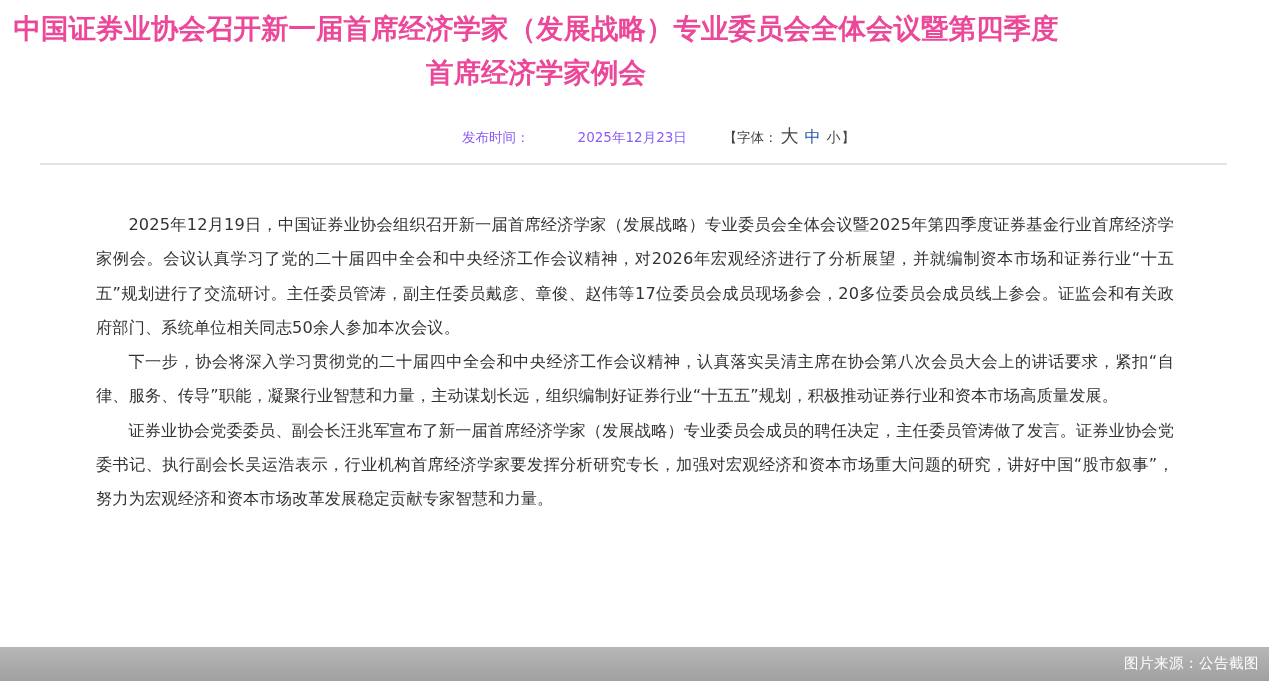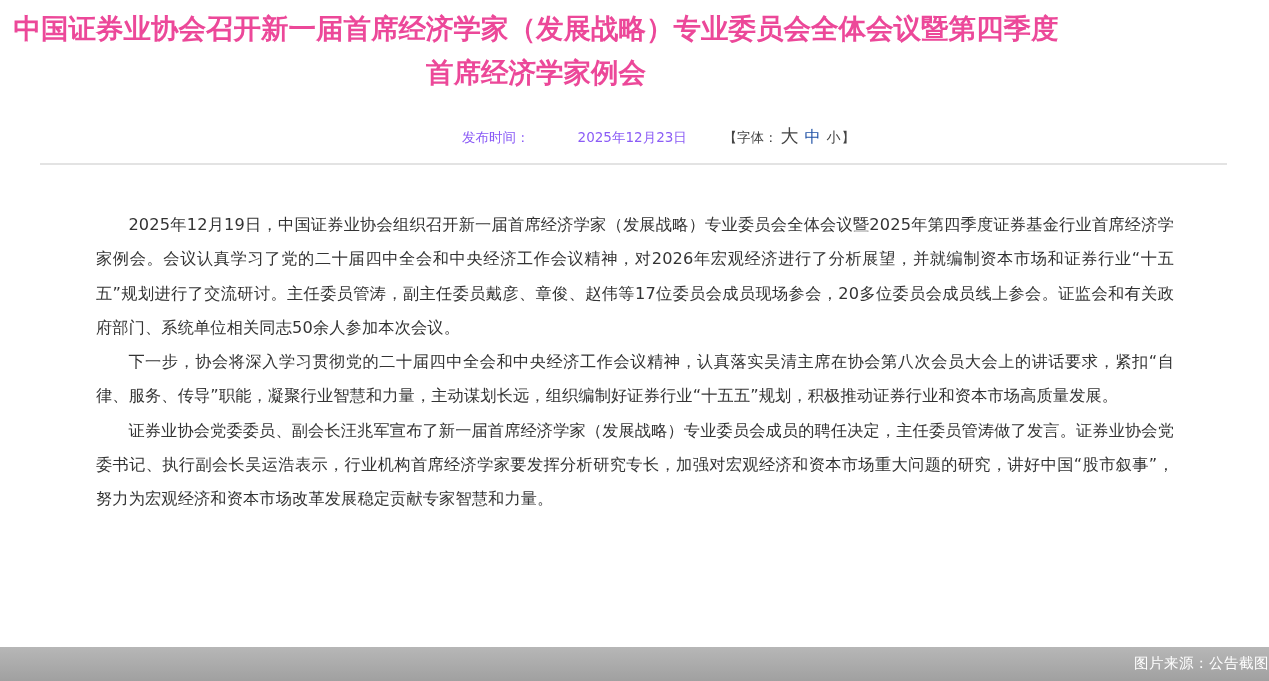--- a/index.html
+++ b/index.html
@@ -66,21 +66,21 @@
     .body-text p { text-indent: 2em; }
     .overlay {
       position: absolute;
       left: 0; top: 647px;
       width: 1269px;
       height: 34px;
       background: linear-gradient(to bottom, rgba(170,170,170,0.85), rgba(150,150,150,0.9));
     }
     .source-label {
       position: absolute;
-      right: 0; top: 652px;
+      right: 10px; top: 652px;
       font-size: 14.5px;
       line-height: 22px;
       color: #ffffff;
       letter-spacing: 0.5px;
     }
   </style>
 </head>
 <body>
 
 <div class="article">

